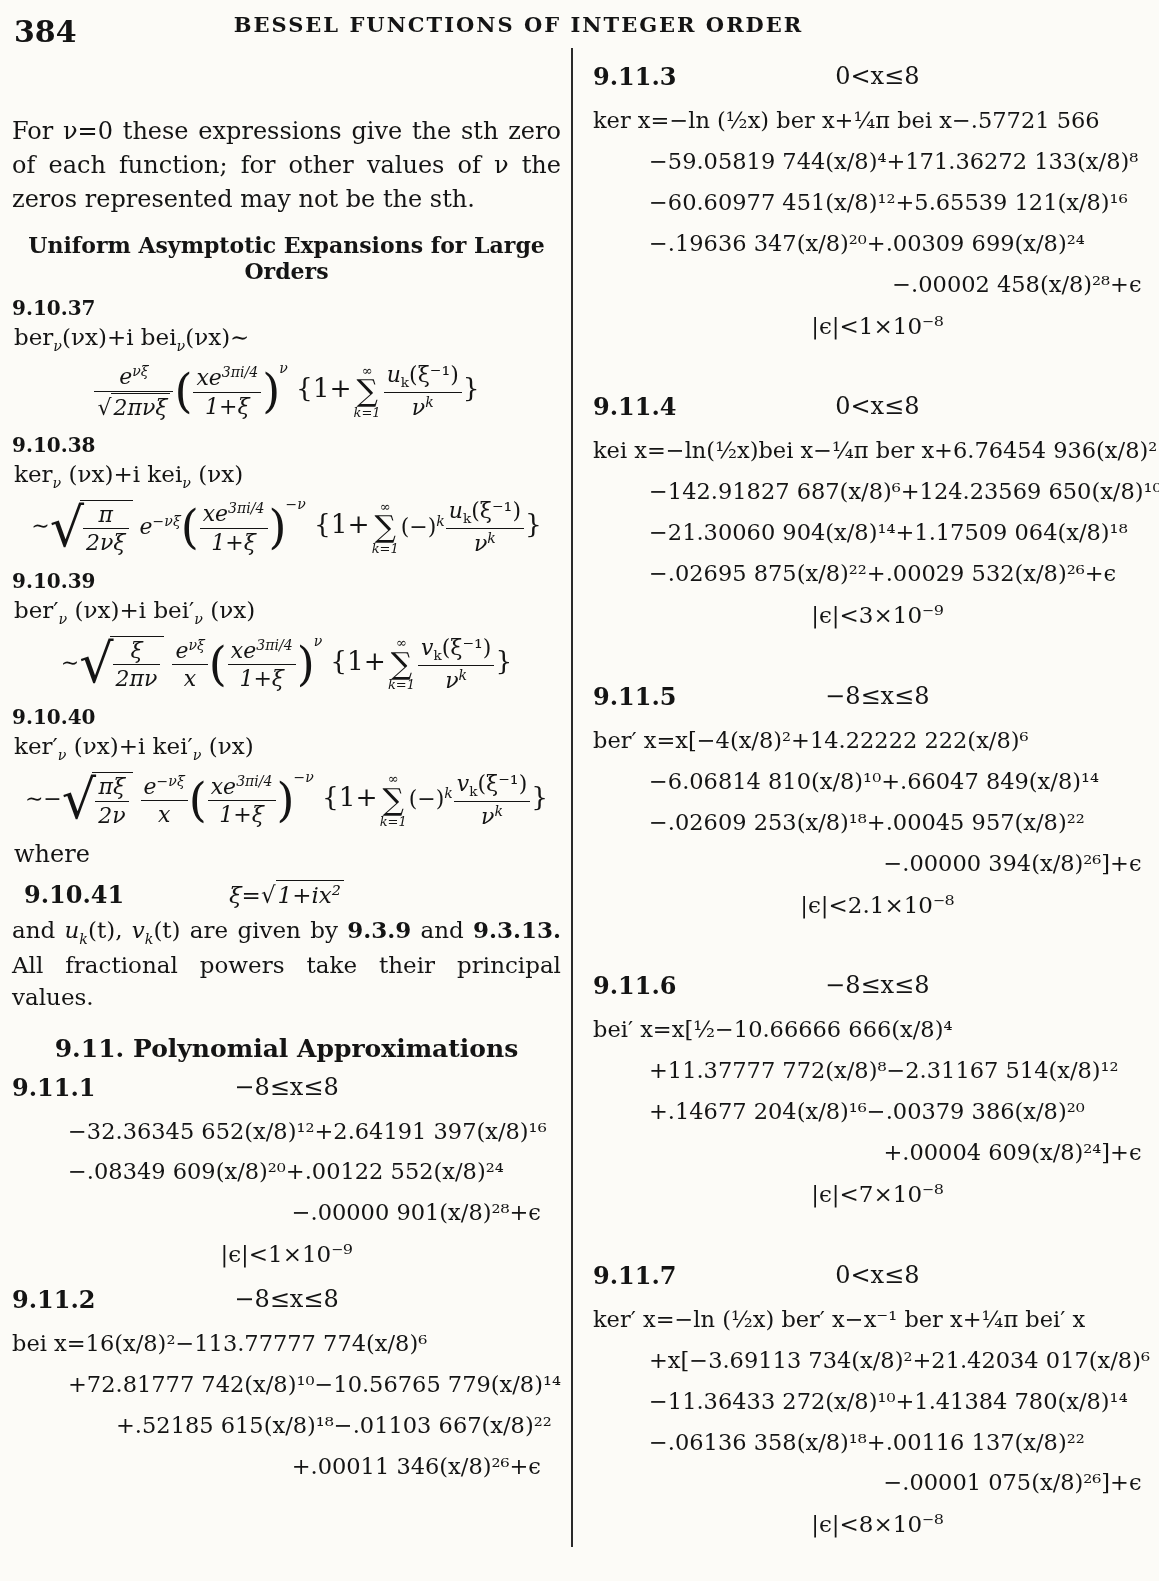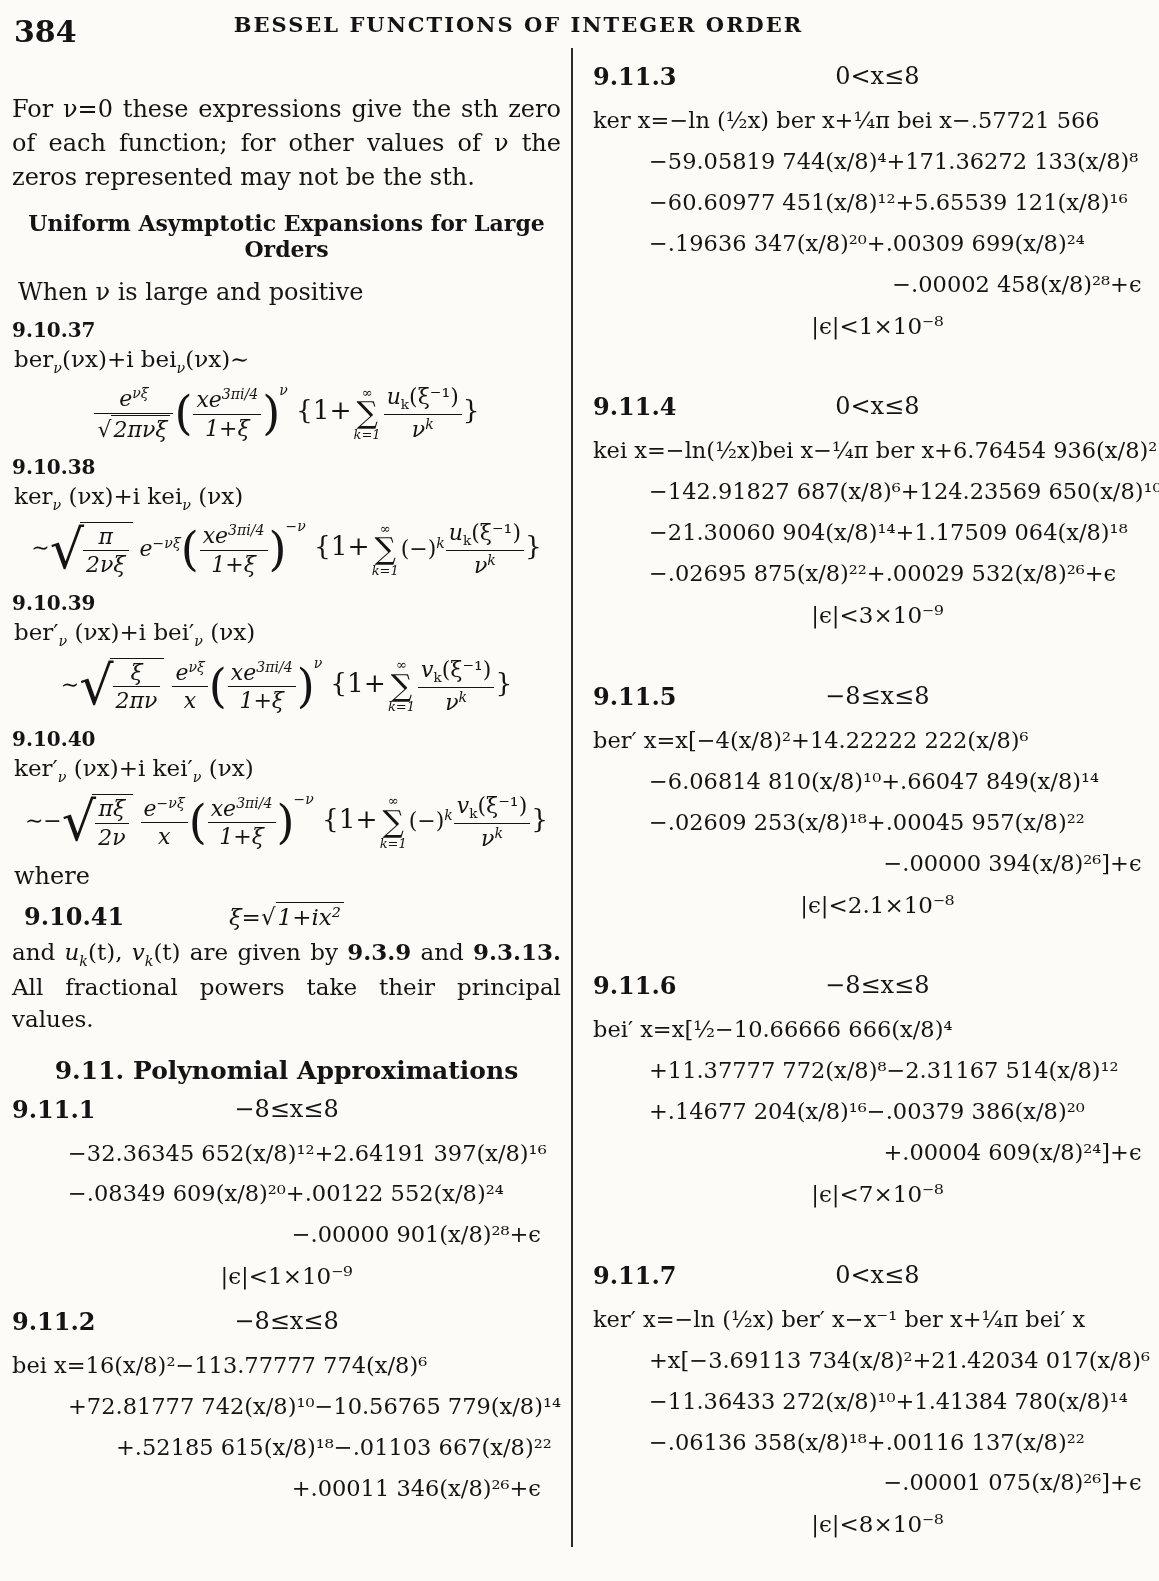--- a/index.html
+++ b/index.html
@@ -91,21 +91,20 @@
     <div class="booktitle">BESSEL FUNCTIONS OF INTEGER ORDER</div>
   </div>
 
   <div class="cols">
 
     <div class="colL">
 
       <p class="intro">For ν=0 these expressions give the sth zero of each function; for other values of ν the zeros represented may not be the sth.</p>
 
       <div class="subhead">Uniform Asymptotic Expansions for Large Orders</div>
-      <div class="when">When ν is large and positive</div>
 
       <div class="aeq">
         <div class="num">9.10.37</div>
         <div class="lhs"><span>ber</span><sub>ν</sub><span>(νx)+i bei</span><sub>ν</sub><span>(νx)∼</span></div>
         <div class="disp">
           <span class="frac"><span class="fn"><span class="mi">e</span><sup class="mi">νξ</sup></span><span class="fd"><span class="rt">√</span><span class="ovl mi">2πνξ</span></span></span><span class="bp">(</span><span class="frac"><span class="fn"><span class="mi">xe</span><sup class="mi">3πi/4</sup></span><span class="fd mi">1+ξ</span></span><span class="bp">)</span><sup class="pw">ν</sup>
           <span class="brace">{1+</span><span class="sum">
               <span class="lim" style="font-style:normal">∞</span>
               <span class="sig">∑</span>
               <span class="lim">k=1</span>

